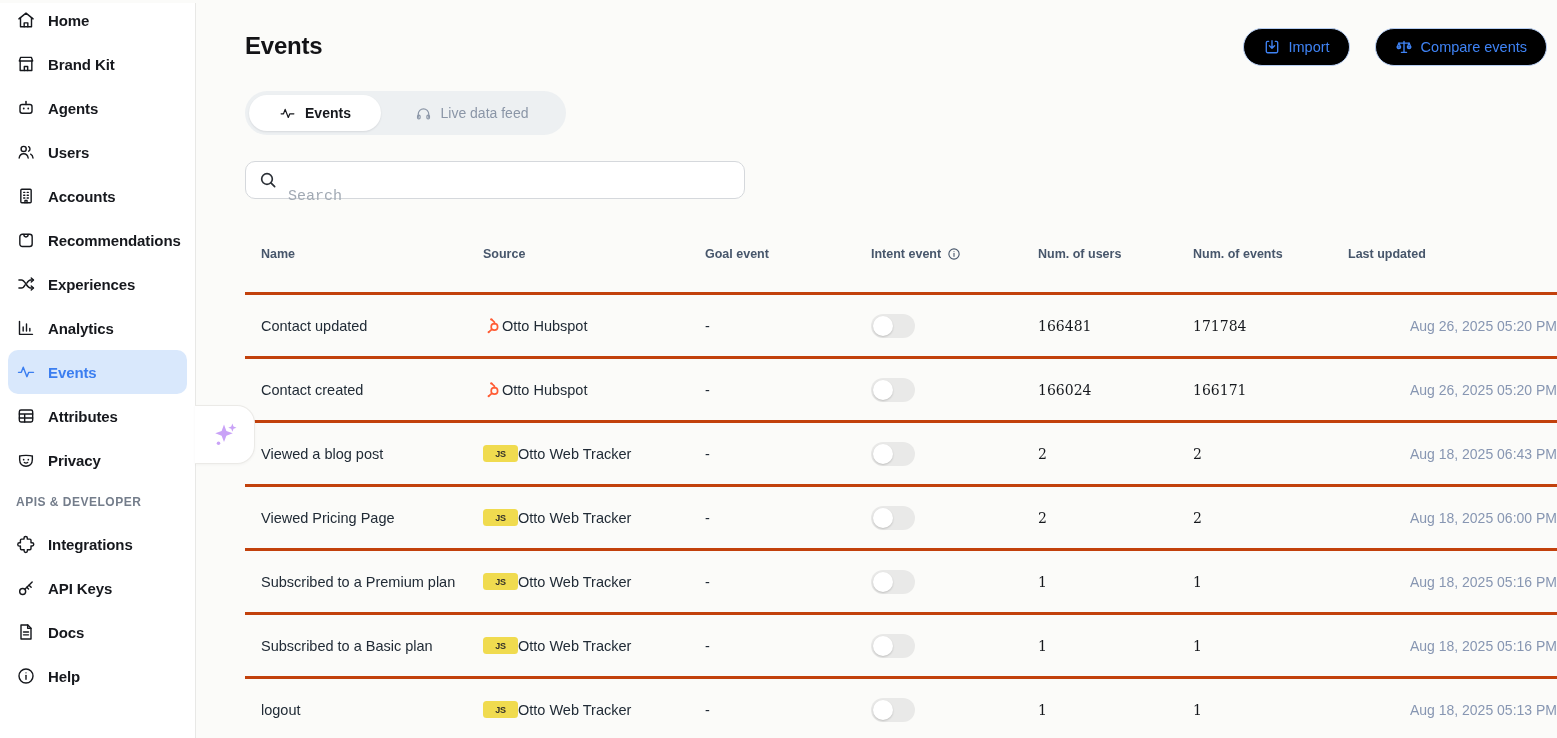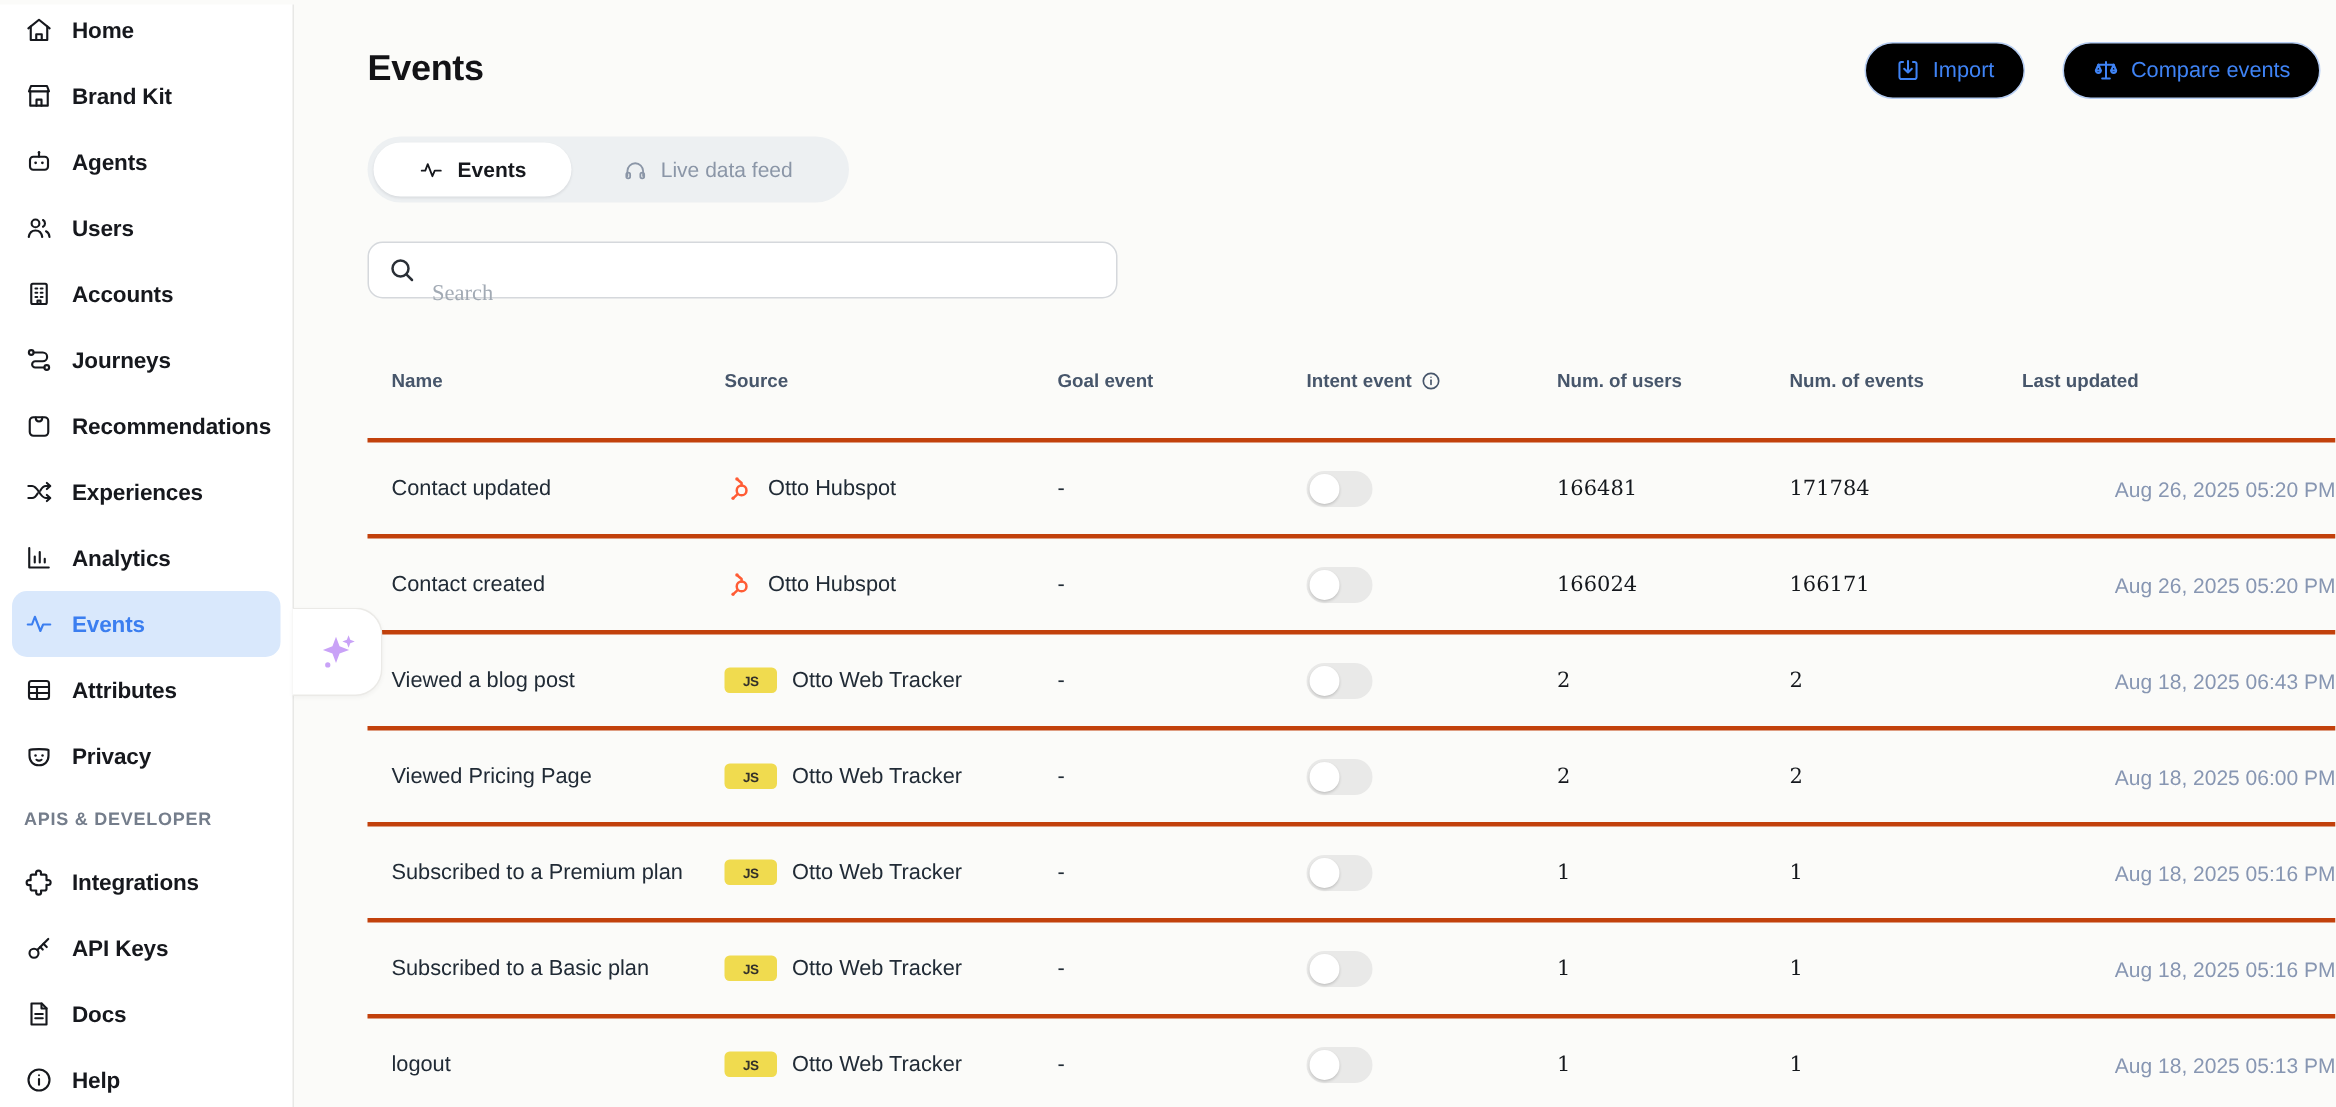--- a/index.html
+++ b/index.html
@@ -75,40 +75,40 @@
   
   .search-box {
     position:absolute; left:49px; top:161px; width:500px; height:38px;
     background:#fff; border:1px solid #d5d8dc; border-radius:10px;
     display:flex; align-items:center; padding:0 12px; gap:10px;
   }
   .search-box .icon { width:20px; height:20px; color:#2a2f36; }
   .search-box .icon svg { stroke-width:2; }
   .search-box input {
     flex:1; border:none; outline:none; background:transparent;
-    font-size:15px; color:#333; font-family:Liberation Serif, serif;margin-top:32px;
+    font-size:15px; color:#333; font-family:Liberation Mono, monospace;margin-top:32px;
   }
   .search-box input::placeholder { color:#a2aab4; }
 
   
   .grid-cols {
     display:grid; padding-left:16px; align-items:center;
     grid-template-columns:222px 222px 166px 167px 155px 155px 1fr;
   }
   .table-header {
     position:absolute; left:49px; right:0; top:228px; height:52px;
     color:#47566b; font-size:12.5px; font-weight:700;
   }
   .th { display:flex; align-items:center; gap:6px; }
   .info-icon { width:14px; height:14px; }
   .info-icon svg { stroke-width:1.9; }
   .table-body { position:absolute; left:49px; right:0; top:292px; }
   .row { height:64px; border-top:3px solid #c2410c; }
   .cell-name, .cell-goal { font-size:14.5px; color:#212b36; }
-  .cell-source { display:flex; align-items:center; gap:10px; font-size:14.5px; color:#212b36; }
+  .cell-source { display:flex; align-items:center; font-size:14.5px; color:#212b36; }
   .hub-icon { width:19px; height:19px; }
   .js-badge {
     width:35px; height:17px; background:#f0db4f; border-radius:3.5px; flex:none;
     display:flex; align-items:center; justify-content:center;
     font-size:9px; font-weight:700; color:#33302a; letter-spacing:-0.3px;
   }
   .toggle {
     width:44px; height:24px; border-radius:12px; background:#e9e9e8;
     position:relative; cursor:pointer;
   }
@@ -169,30 +169,20 @@
       </div>
       <div class="nav-item">
         <span class="icon nav-icon">
           <svg viewBox="0 0 24 24">
             <rect x="5.8" y="3.8" width="12.4" height="16.2" rx="1.2"></rect>
             <path d="M9.2 7.6h1.4M13.4 7.6h1.4M9.2 11h1.4M13.4 11h1.4M9.2 14.4h1.4M13.4 14.4h1.4"></path>
             <path d="M10.8 20v-2.8h2.4V20"></path>
           </svg>
         </span>
         <span>Accounts</span>
-      </div>
-      <div class="nav-item">
-        <span class="icon nav-icon">
-          <svg viewBox="0 0 24 24">
-            <circle cx="5.8" cy="6" r="1.9"></circle>
-            <circle cx="18.2" cy="18" r="1.9"></circle>
-            <path d="M7.7 6H15a3.5 3.5 0 010 7H9a2.5 2.5 0 000 5h7.3"></path>
-          </svg>
-        </span>
-        <span>Journeys</span>
       </div>
       <div class="nav-item">
         <span class="icon nav-icon">
           <svg viewBox="0 0 24 24">
             <rect x="4.6" y="5" width="14.8" height="14.8" rx="3"></rect>
             <path d="M9.4 5.2c0 1.9 1.1 3.1 2.6 3.1s2.6-1.2 2.6-3.1"></path>
           </svg>
         </span>
         <span>Recommendations</span>
       </div>

